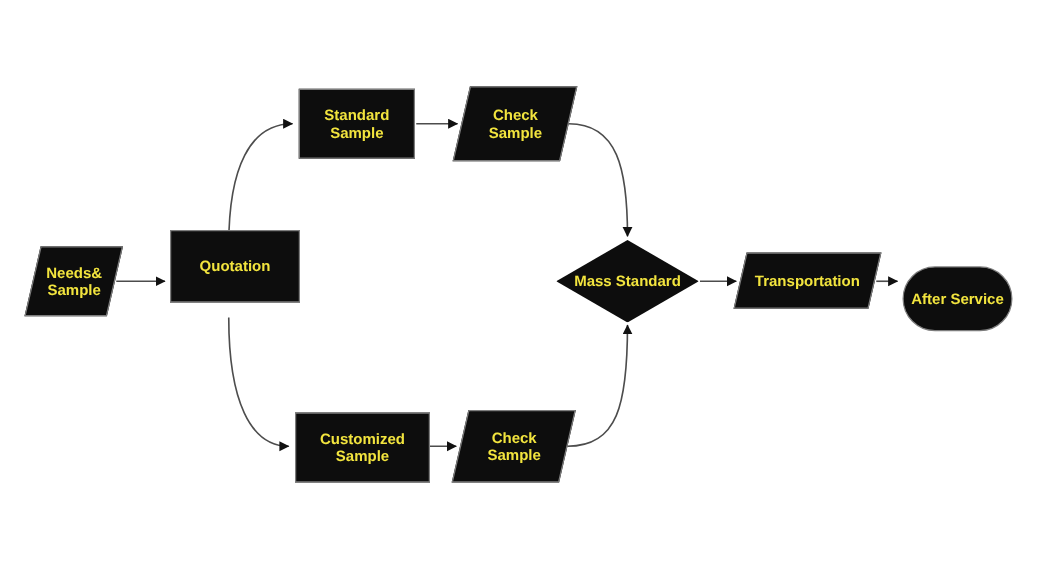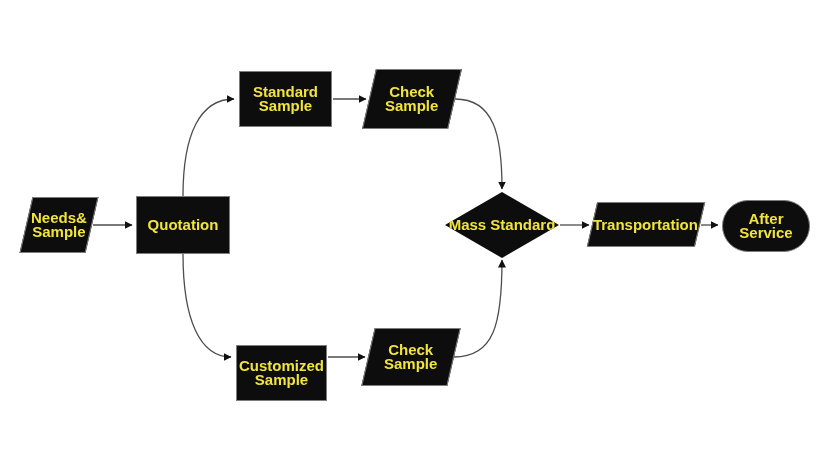--- a/index.html
+++ b/index.html
@@ -34,21 +34,21 @@
     position: absolute;
     background: var(--node_fill);
     border: 1px solid var(--node_border);
     display: flex;
     align-items: center;
     justify-content: center;
     text-align: center;
   }
   .node .label {
     color: var(--label);
-    font-size: 15px;
+    font-size: 12px;
     font-weight: bold;
     line-height: 14px;
     white-space: pre-line;
   }
   .para { transform: skewX(-13deg); }
   .para .label { transform: skewX(13deg); }
   .diamond {
     border: none;
     clip-path: polygon(50% 0, 100% 50%, 50% 100%, 0 50%);
   }
@@ -74,49 +74,49 @@
     <path class="connector" d="M 454 357 C 494 357 502 324 502 260" marker-end="url(#arrow)"></path>
     <path class="connector" d="M 560 225 L 589 225" marker-end="url(#arrow)"></path>
     <path class="connector" d="M 701 225 L 718 225" marker-end="url(#arrow)"></path>
   </svg>
 
   <div class="node para" style="left:26px; top:197px; width:66px; height:56px;">
     <span class="label">Needs&amp;
 Sample</span>
   </div>
 
-  <div class="node" style="left:136px; top:196px; width:94px; height:58px;">
+  <div class="node" style="left:136px; top:184px; width:104px; height:58px;">
     <span class="label">Quotation</span>
   </div>
 
   <div class="node" style="left:239px; top:71px; width:93px; height:56px;">
     <span class="label">Standard
 Sample</span>
   </div>
 
   <div class="node para" style="left:369px; top:69px; width:86px; height:60px;">
     <span class="label">Check
 Sample</span>
   </div>
 
-  <div class="node" style="left:236px; top:345px; width:91px; height:56px;">
+  <div class="node" style="left:236px; top:330px; width:108px; height:56px;">
     <span class="label">Customized
 Sample</span>
   </div>
 
   <div class="node para" style="left:368px; top:328px; width:86px; height:58px;">
     <span class="label">Check
 Sample</span>
   </div>
 
   <div class="node diamond" style="left:445px; top:192px; width:114px; height:66px;">
     <span class="label">Mass Standard</span>
   </div>
 
   <div class="node para" style="left:592px; top:202px; width:108px; height:45px;">
     <span class="label">Transportation</span>
   </div>
 
-  <div class="node stadium" style="left:722px; top:200px; width:88px; height:52px;">
+  <div class="node stadium" style="left:722px; top:213px; width:88px; height:52px;">
     <span class="label">After Service</span>
   </div>
 
 </div>
 
 </body></html>

